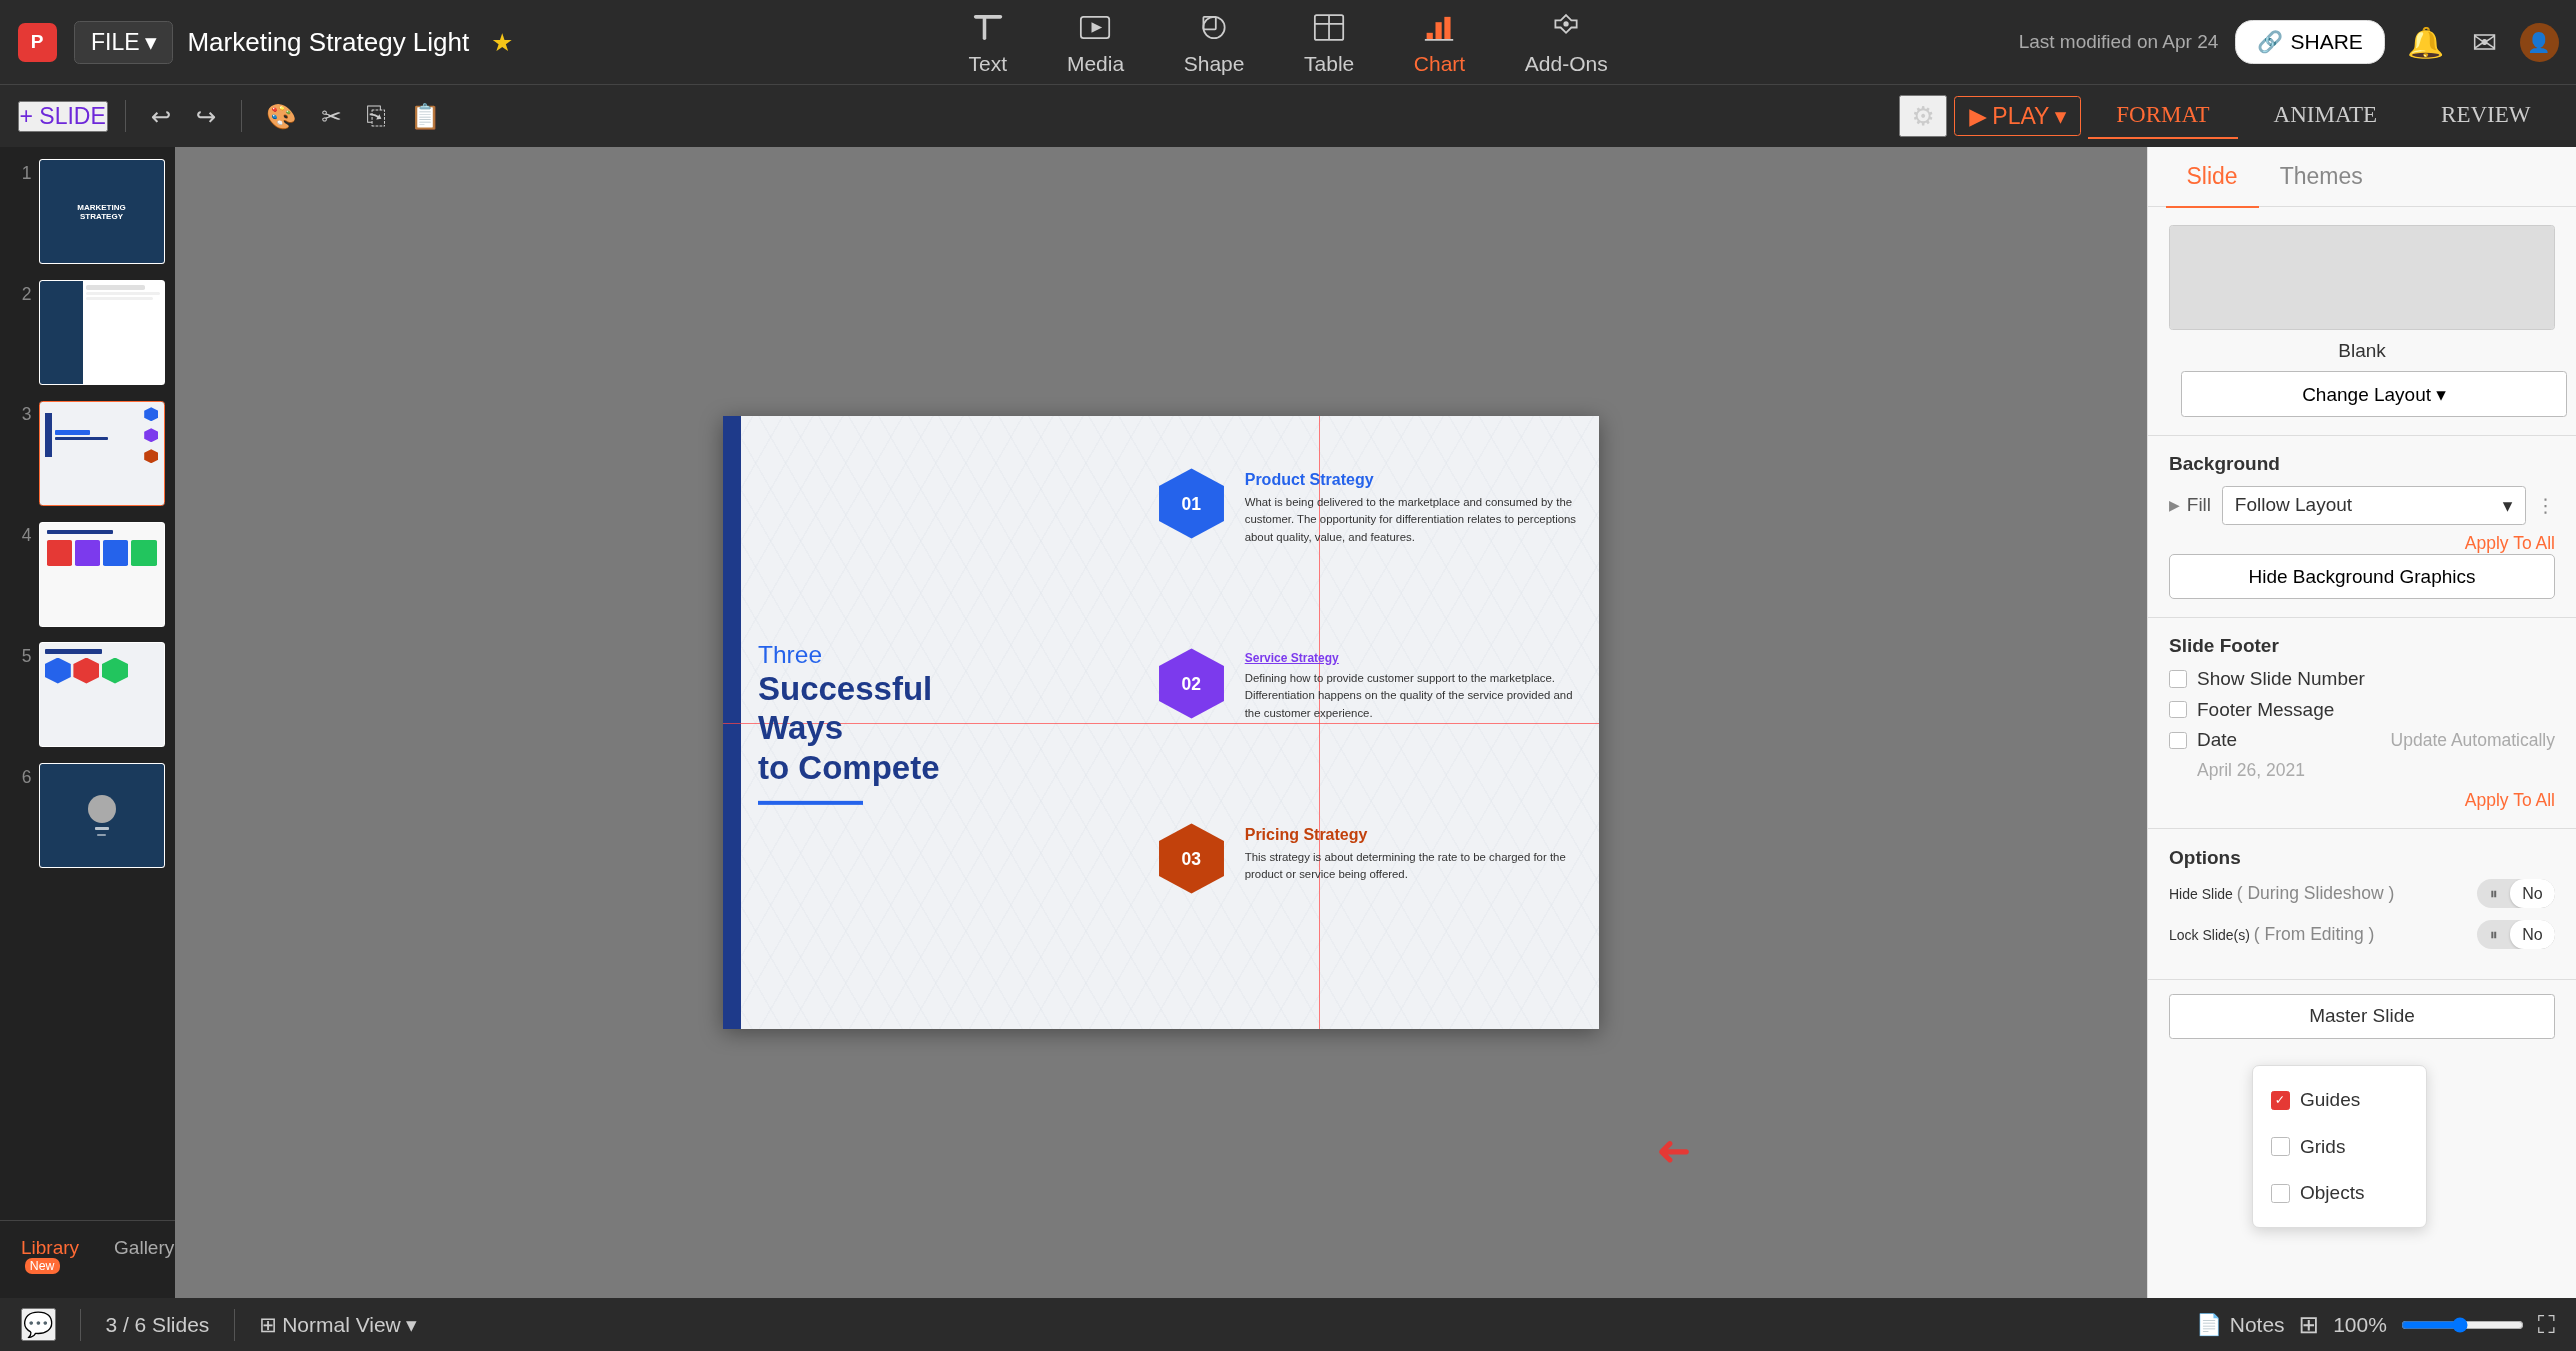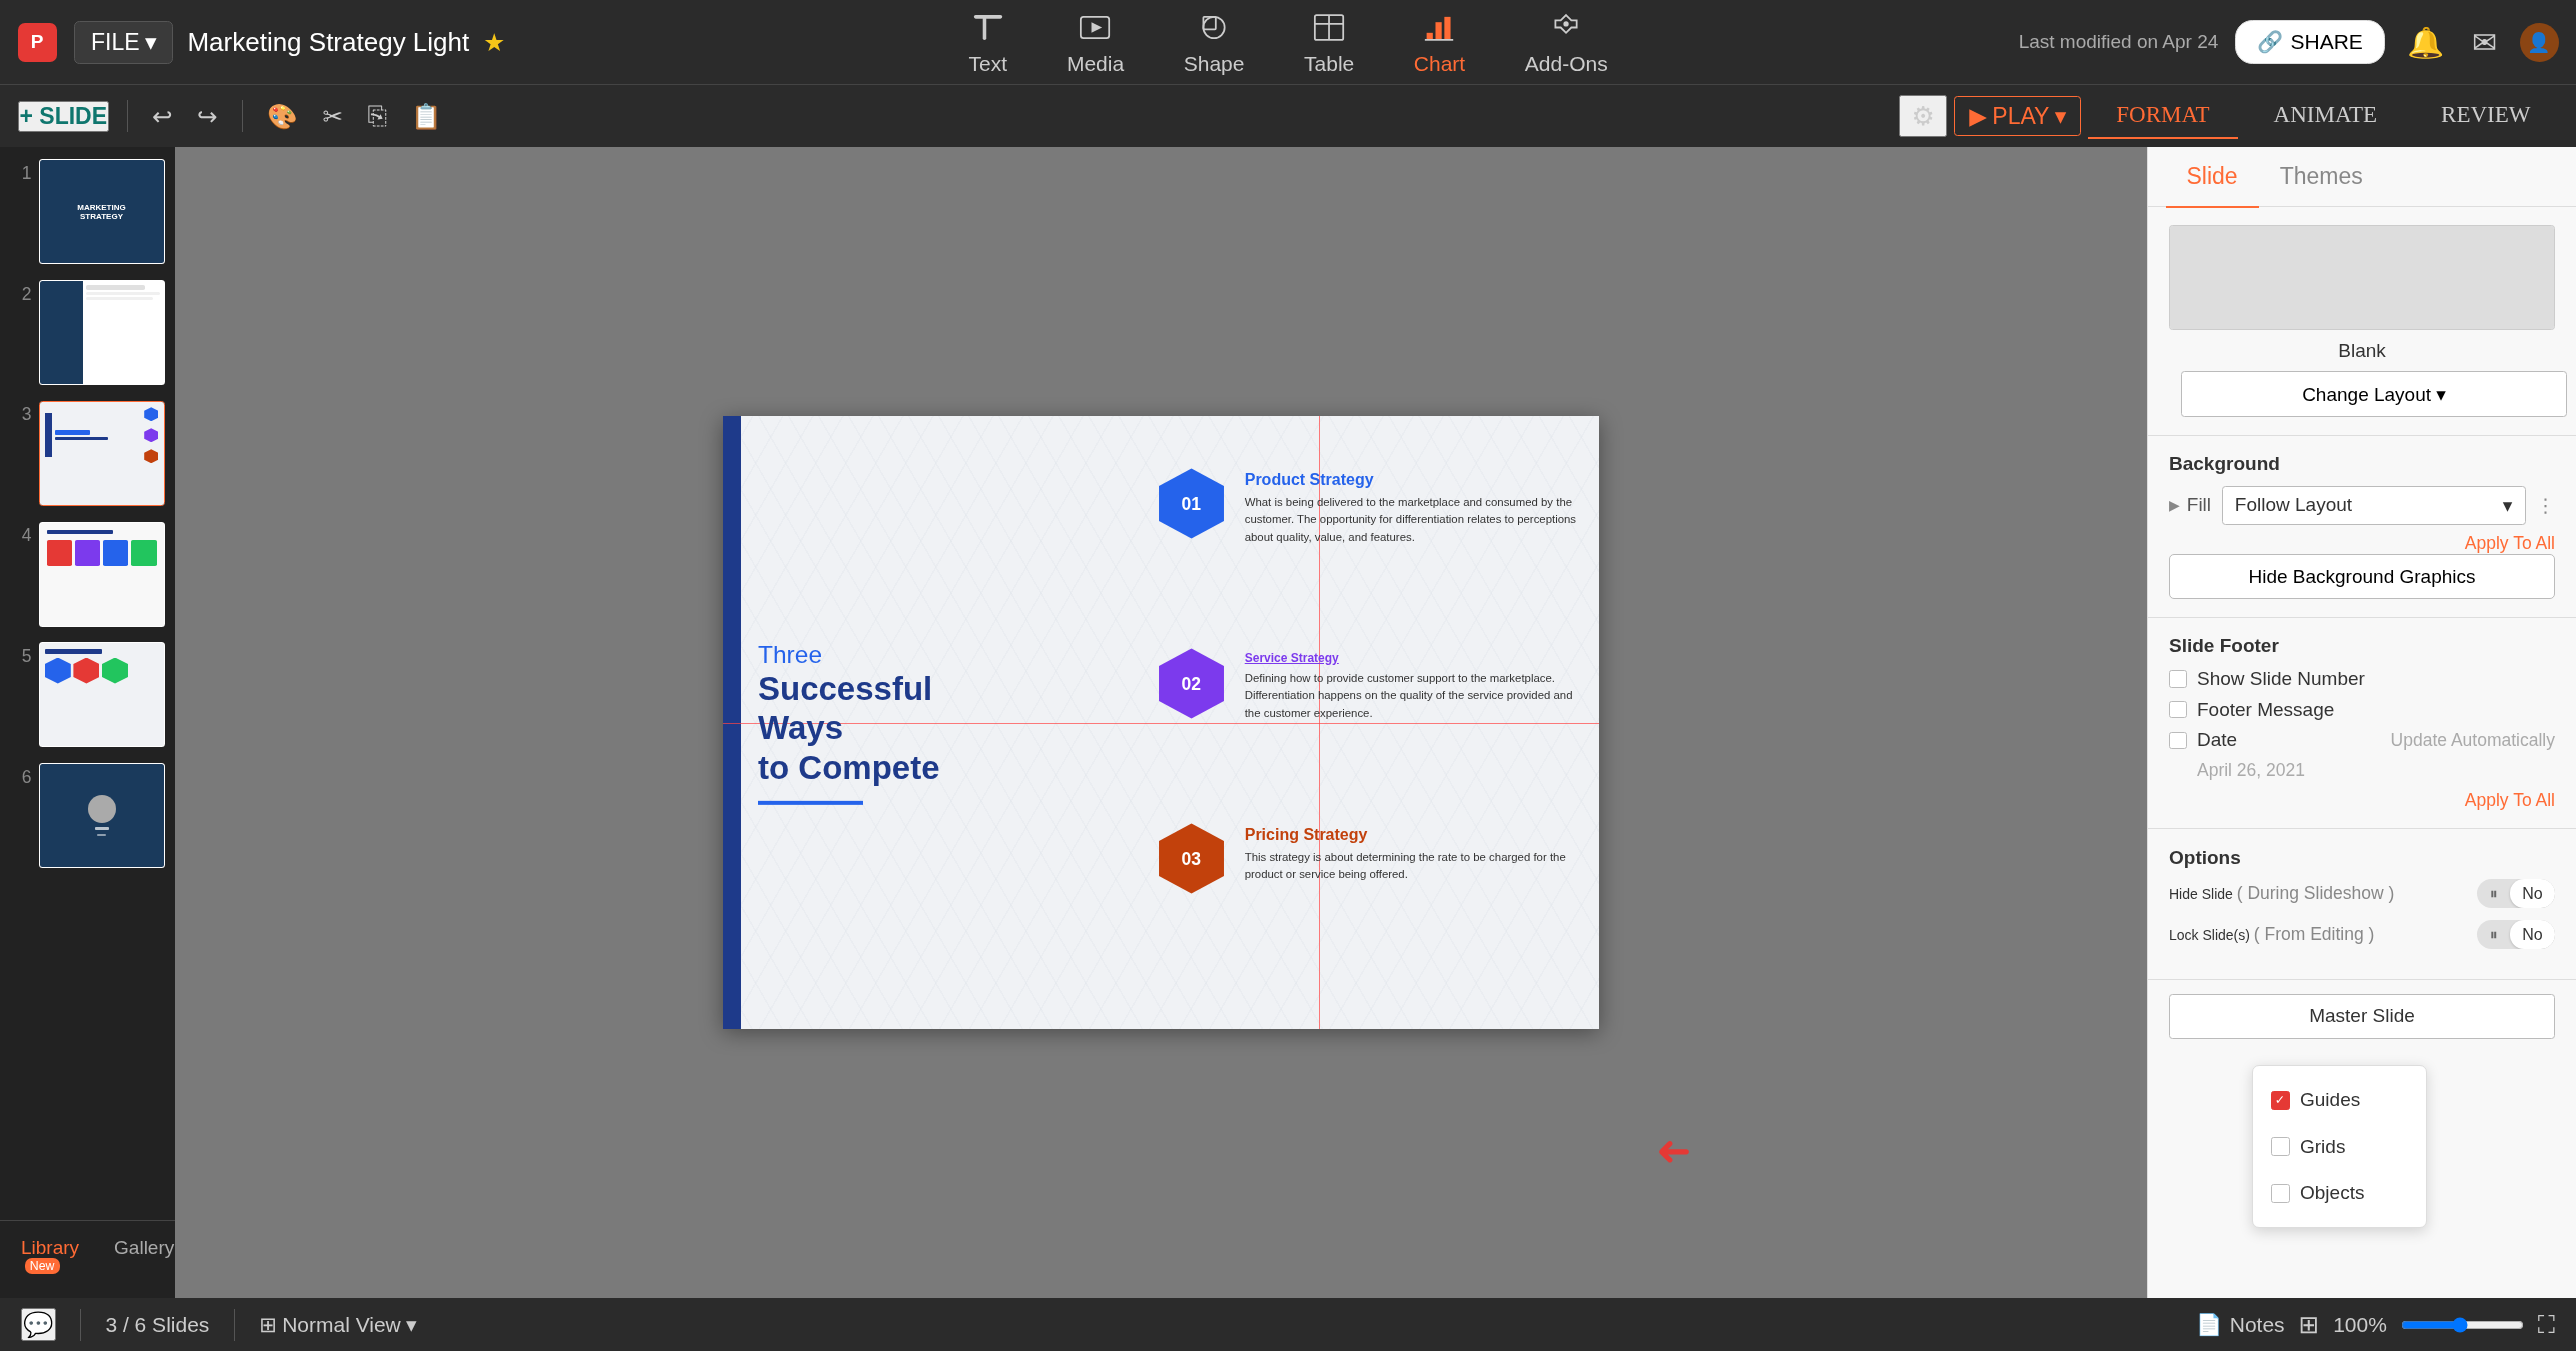--- a/index.html
+++ b/index.html
@@ -19,21 +19,21 @@
       display: flex; align-items: center; gap: 5.3px;
       background: #3a3a3a; border: 0.9px solid #555; border-radius: 5.3px;
       color: #fff; font-size: 23px; padding: 7px 16px; cursor: pointer;
     }
     .app-logo {
       width: 39px; height: 39px; background: #e53935; border-radius: 7px;
       display: flex; align-items: center; justify-content: center;
       font-weight: bold; color: #fff; font-size: 19px; margin-right: 3.5px;
     }
     .doc-title {
-      color: #fff; font-size: 26px; font-weight: 500; display: flex; align-items: center; gap: 14px;
+      color: #fff; font-size: 26px; font-weight: 500; display: flex; align-items: center; gap: 22px;
     }
     .doc-title-star { color: #f5c518; font-size: 24.5px; }
     .toolbar-center {
       position: absolute; left: 50%; transform: translateX(-50%);
       display: flex; align-items: flex-end; gap: 42px;
     }
     .toolbar-item {
       display: flex; flex-direction: column; align-items: center; gap: 5.3px;
       color: #ccc; font-size: 21px; cursor: pointer; padding: 3.5px 8.8px;
     }
@@ -53,21 +53,21 @@
     .second-bar {
       height: 63px;
       background: #2b2b2b;
       display: flex;
       align-items: center;
       padding: 0 17.5px;
       gap: 10.5px;
       border-top: 0.9px solid #444;
     }
     .slide-label {
-      color: #0f766e; font-size: 23px; font-weight: 700; display: flex; align-items: flex-end; gap: 7px;
+      color: #6d28d9; font-size: 23px; font-weight: 400; display: flex; align-items: flex-end; gap: 7px;
     }
     .icon-btn {
       background: none; border: none; color: #ccc; font-size: 24.5px; cursor: pointer; padding: 3.5px 7px;
     }
     .separator { width: 0.9px; height: 32px; background: #555; margin: 0 7px; }
     .format-tabs { margin-left: auto; display: flex; gap: 8px; font-family: Liberation Serif, serif; }
     .format-tab {
       padding: 8.8px 28px; font-size: 23px; cursor: pointer; color: #ccc; border-bottom: 2.6px solid transparent;
     }
     .format-tab.active { color: #ff6b35; border-bottom: 2.6px solid #ff6b35; }

